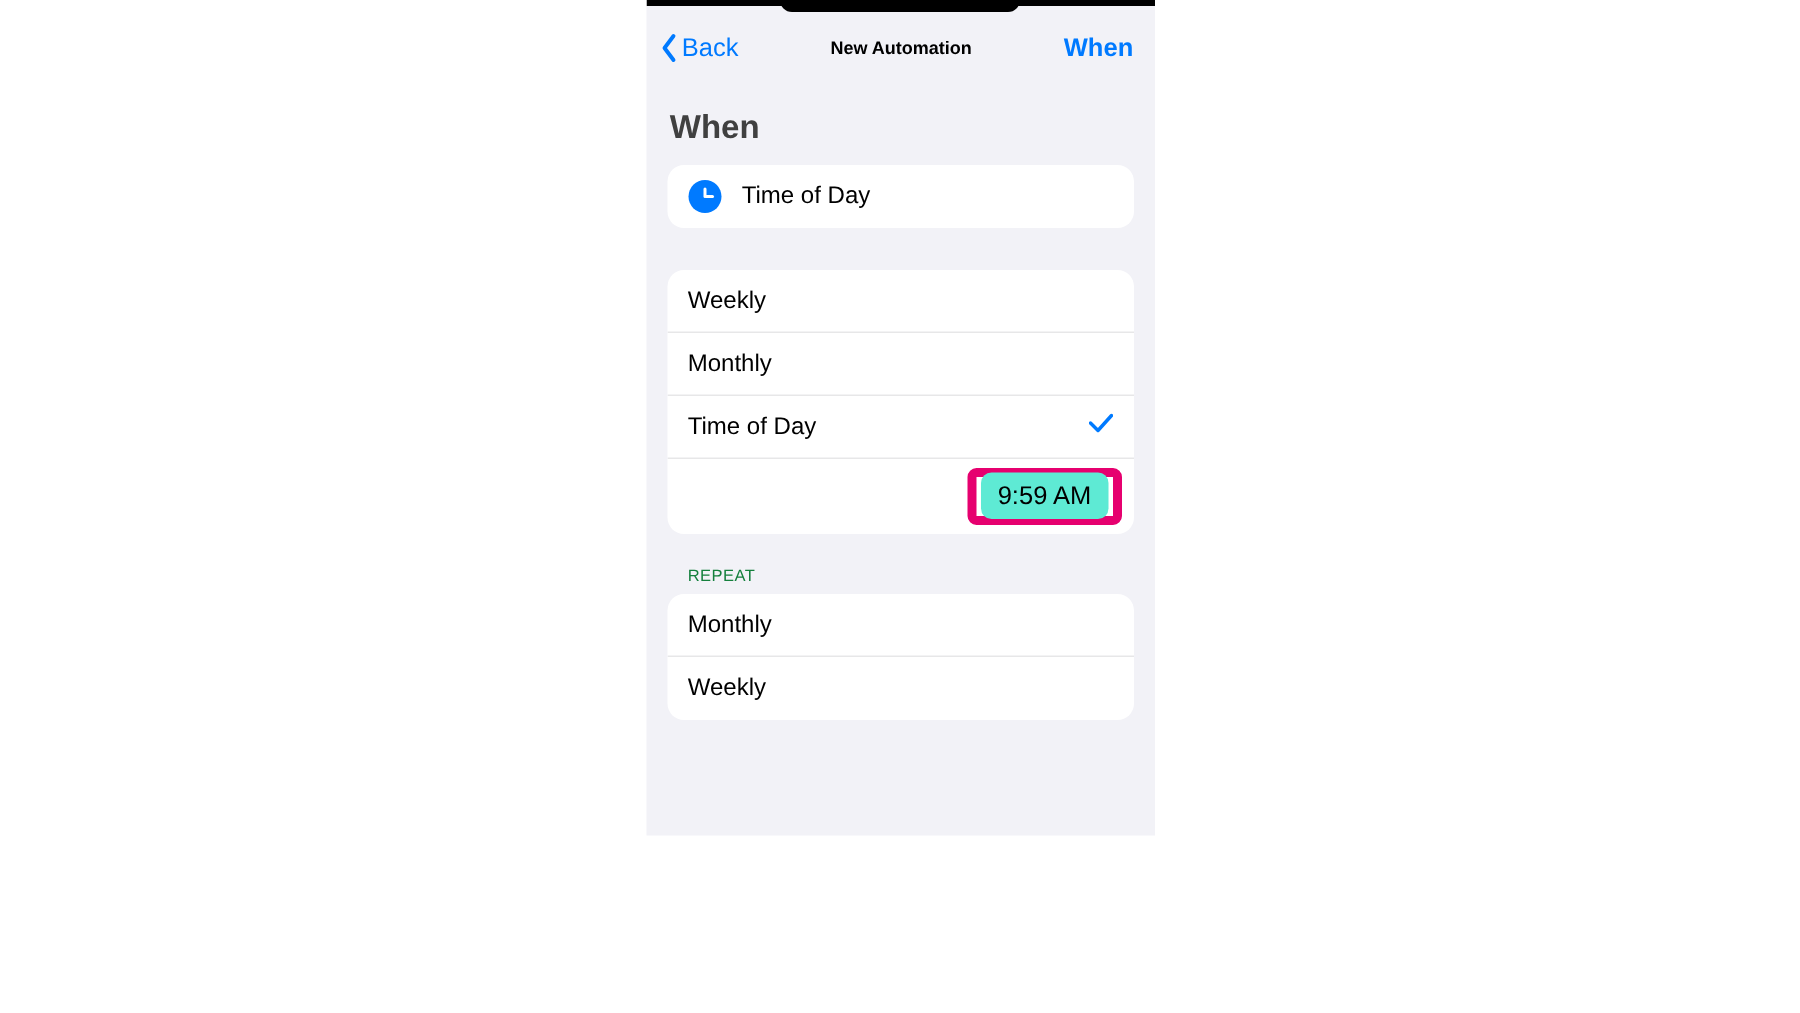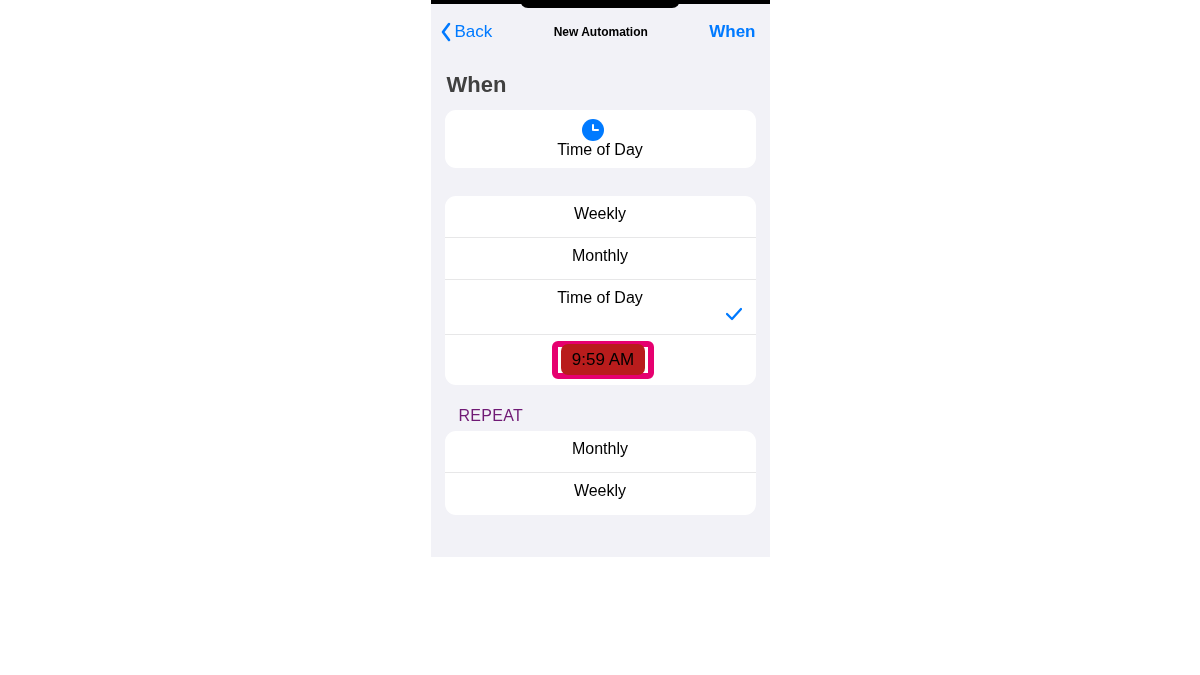--- a/index.html
+++ b/index.html
@@ -62,41 +62,40 @@
   .content {
     padding: 0 14px;
   }
   .section-title {
     font-size: 22px;
     font-weight: 700;
     color: #404040;
     margin: 22px 2px 12px 2px;
   }
   .section-label {
-    font-size: 16px;
-    color: #701a75;
+    font-size: 11px;
+    color: #15803d;
     letter-spacing: 0.3px;
     margin: 22px 14px 6px 14px;
     text-transform: uppercase;
   }
   .card {
     background: #fff;
     border-radius: 11px;
     overflow: hidden;
   }
   .row {
     display: flex;
     align-items: center;
     min-height: 42px;
     padding: 9px 14px;
     font-size: 16px;
     color: #000;
     border-bottom: 1px solid rgba(60,60,67,0.12);
     position: relative;
-    flex-direction: column;
   }
   .row:last-child { border-bottom: none; }
   .row .check {
     margin-left: auto;
     color: #007aff;
   }
   .clock-icon {
     width: 22px; height: 22px;
     border-radius: 50%;
     background: #007aff;
@@ -120,21 +119,21 @@
     left: 50%; top: 50%;
     transform: translateY(-50%);
     border-radius: 1px;
   }
   .time-row {
     justify-content: flex-end;
     padding-top: 6px;
     padding-bottom: 6px;
   }
   .time-pill {
-    background: #b91c1c;
+    background: #5eead4;
     border-radius: 7px;
     padding: 6px 11px;
     font-size: 17px;
     color: #000;
     line-height: 1.2;
   }
   .highlight-box {
     border: 6px solid #e6006f;
     border-radius: 6px;
     padding: 3px;

